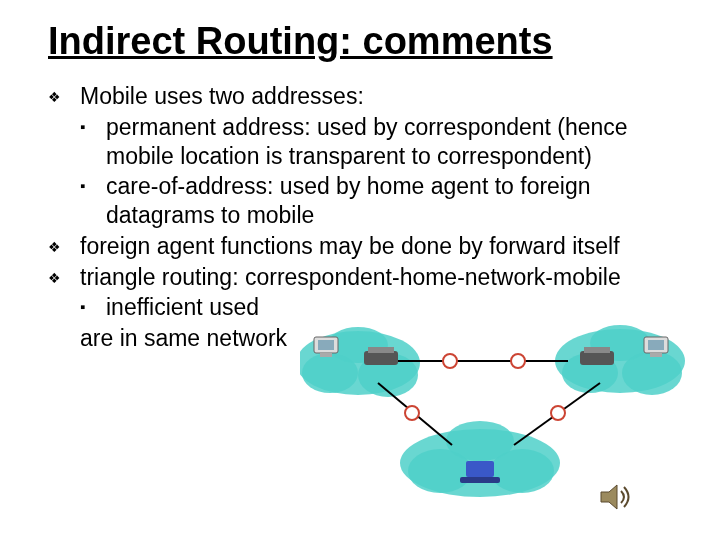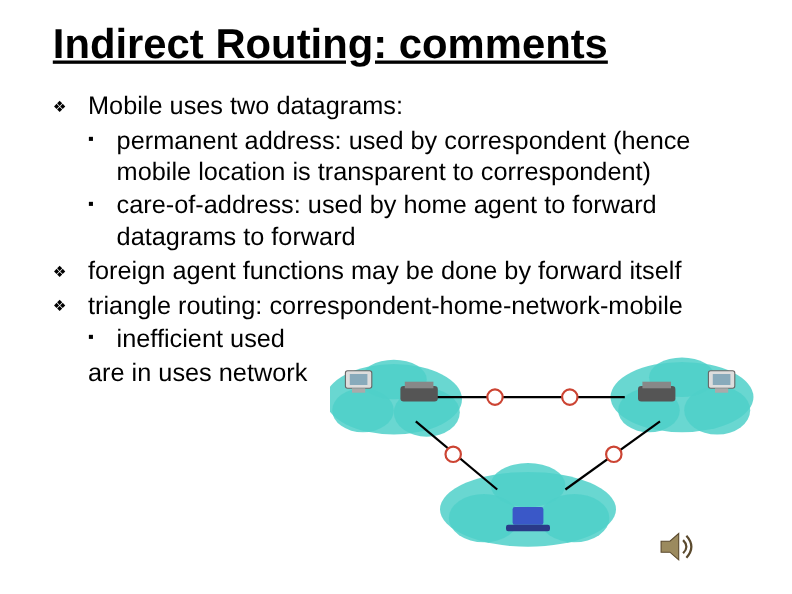--- a/index.html
+++ b/index.html
@@ -86,49 +86,49 @@
 <body>
 
 <div class="slide">
 
   <div class="title">Indirect Routing: comments</div>
 
   <div class="content">
 
     <div class="bullet">
       <div class="marker">❖</div>
-      <div class="text">Mobile uses two datagrams:</div>
+      <div class="text">Mobile uses two addresses:</div>
     </div>
 
     <div class="sub">
       <div class="marker">▪</div>
       <div class="text">permanent address: used by correspondent (hence mobile location is transparent to correspondent)</div>
     </div>
 
     <div class="sub">
       <div class="marker">▪</div>
-      <div class="text">care-of-address: used by home agent to forward datagrams to forward</div>
+      <div class="text">care-of-address: used by home agent to foreign datagrams to mobile</div>
     </div>
 
     <div class="bullet">
       <div class="marker">❖</div>
       <div class="text">foreign agent functions may be done by forward itself</div>
     </div>
 
     <div class="bullet">
       <div class="marker">❖</div>
       <div class="text">triangle routing: correspondent-home-network-mobile</div>
     </div>
 
     <div class="sub">
       <div class="marker">▪</div>
       <div class="text">inefficient used</div>
     </div>
 
-    <div class="cont">are in uses network</div>
+    <div class="cont">are in same network</div>
 
   </div>
 
   <div class="diagram">
     <svg viewBox="0 0 400 180" width="400" height="180">
 
       <g fill="#4fd0c9" fill-opacity="0.85">
         <ellipse cx="58" cy="40" rx="62" ry="32"></ellipse>
         <ellipse cx="30" cy="50" rx="28" ry="20"></ellipse>
         <ellipse cx="88" cy="52" rx="30" ry="22"></ellipse>

